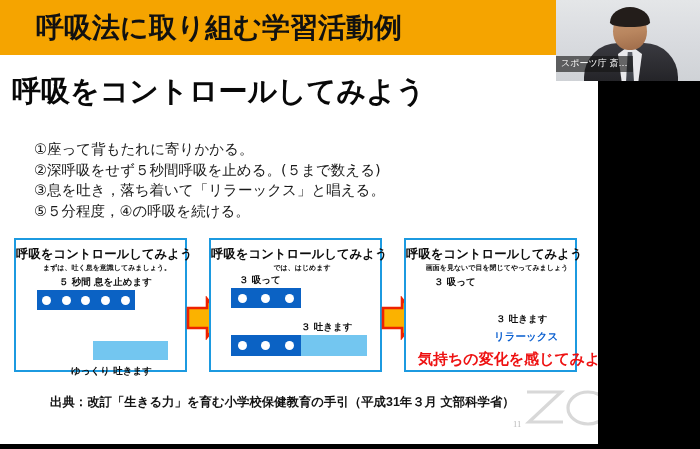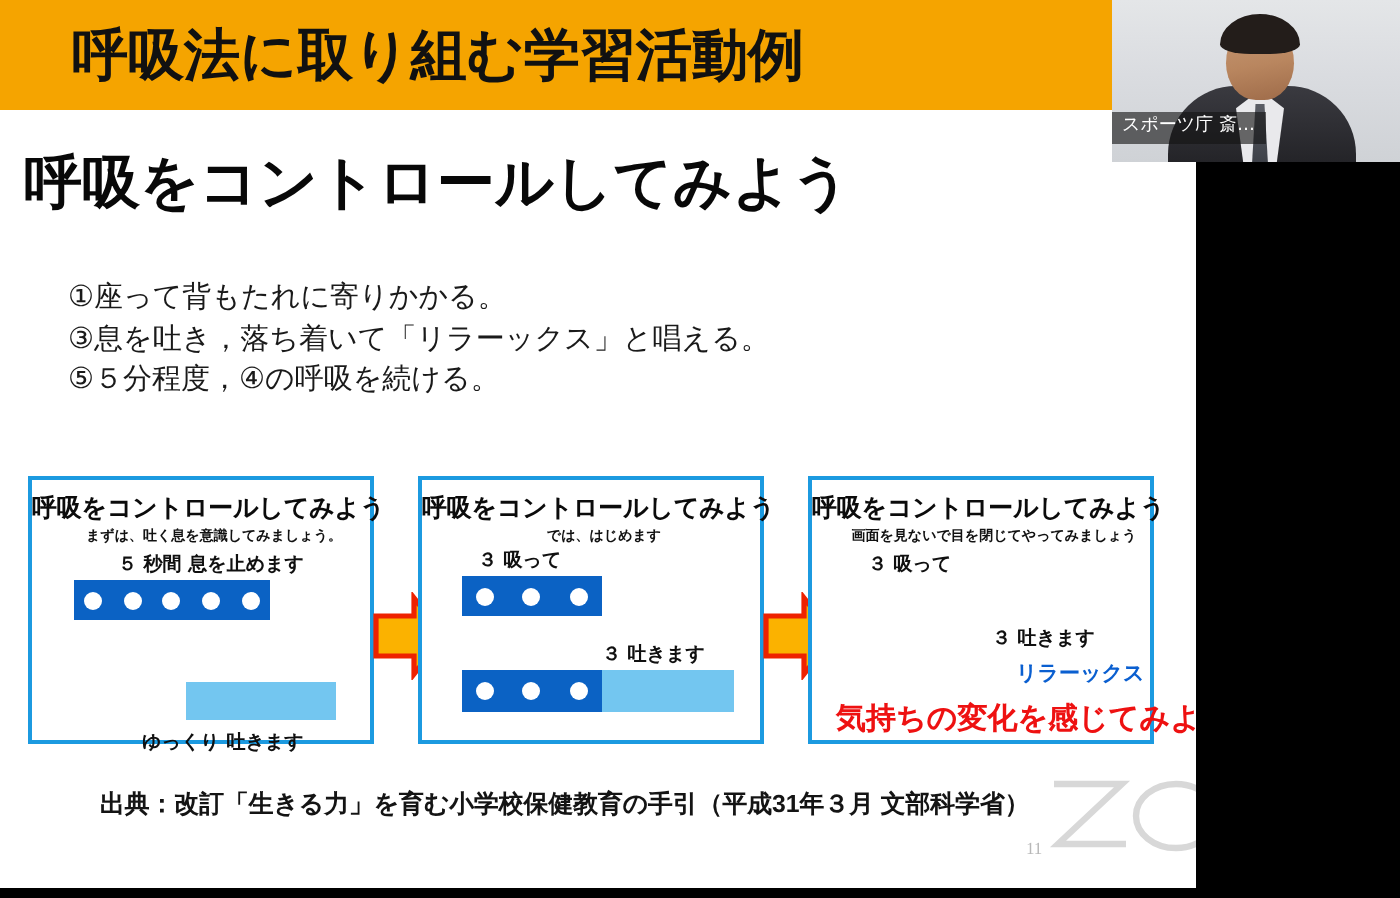--- a/index.html
+++ b/index.html
@@ -299,20 +299,21 @@
   <div id="slide">
 
     <div id="banner">
       <div id="banner-text">呼吸法に取り組む学習活動例</div>
     </div>
 
     <div id="slide-heading">呼吸をコントロールしてみよう</div>
 
     <div id="steps">
       <div class="step-line">①座って背もたれに寄りかかる。</div>
+      <div class="step-line">②深呼吸をせず５秒間呼吸を止める。(５まで数える)</div>
       <div class="step-line">③息を吐き，落ち着いて「リラーックス」と唱える。</div>
       <div class="step-line">⑤５分程度，④の呼吸を続ける。</div>
     </div>
 
     <div class="panel" id="panel-1">
       <div class="panel-title">呼吸をコントロールしてみよう</div>
       <div class="panel-sub">まずは、吐く息を意識してみましょう。</div>
 
       <div class="count-label" style="left:43px; top:36px;">５ 秒間 息を止めます</div>
       <div class="dotbar" style="left:21px; top:50px; width:98px; height:20px;">
@@ -360,21 +361,21 @@
     </div>
 
     <div class="panel" id="panel-3">
       <div class="panel-title">呼吸をコントロールしてみよう</div>
       <div class="panel-sub">画面を見ないで目を閉じてやってみましょう</div>
 
       <div class="count-label" style="left:28px; top:36px;">３ 吸って</div>
 
       <div class="count-label" style="left:90px; top:73px;">３ 吐きます</div>
 
-      <div class="relax-text" style="left:102px; top:90px;text-align:right;">リラーックス</div>
+      <div class="relax-text" style="left:88px; top:90px;text-align:right;">リラーックス</div>
 
       <div class="feel-text" style="left:12px; top:110px;">気持ちの変化を感じてみよう</div>
     </div>
 
     <div id="citation">出典：改訂「生きる力」を育む小学校保健教育の手引（平成31年３月 文部科学省）</div>
 
     <div id="page-number">11</div>
 
     <div id="zoom-watermark">
       <svg viewBox="0 0 170 48" width="170" height="48" aria-hidden="true">

